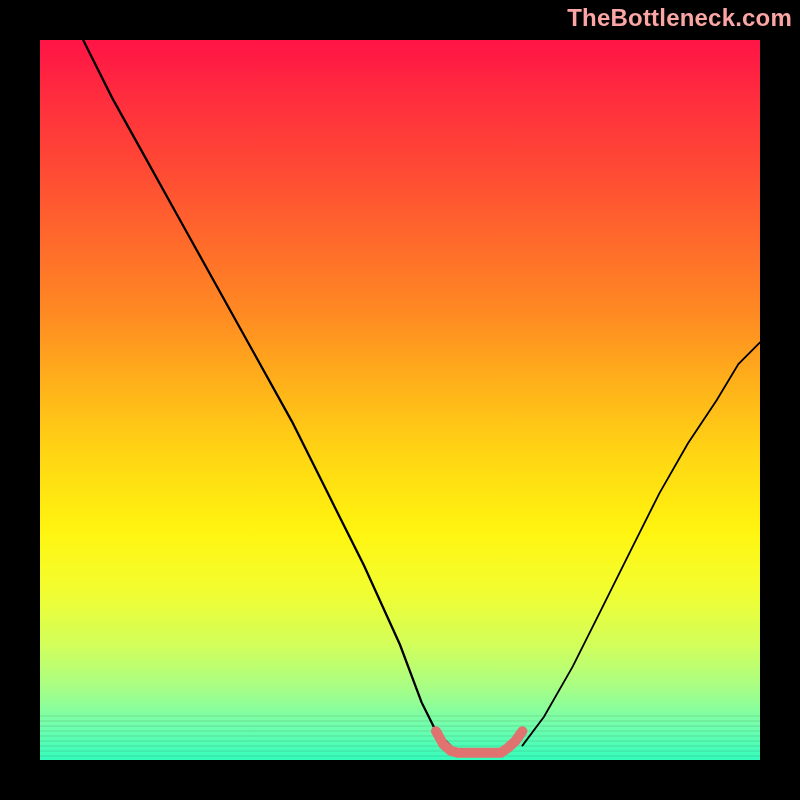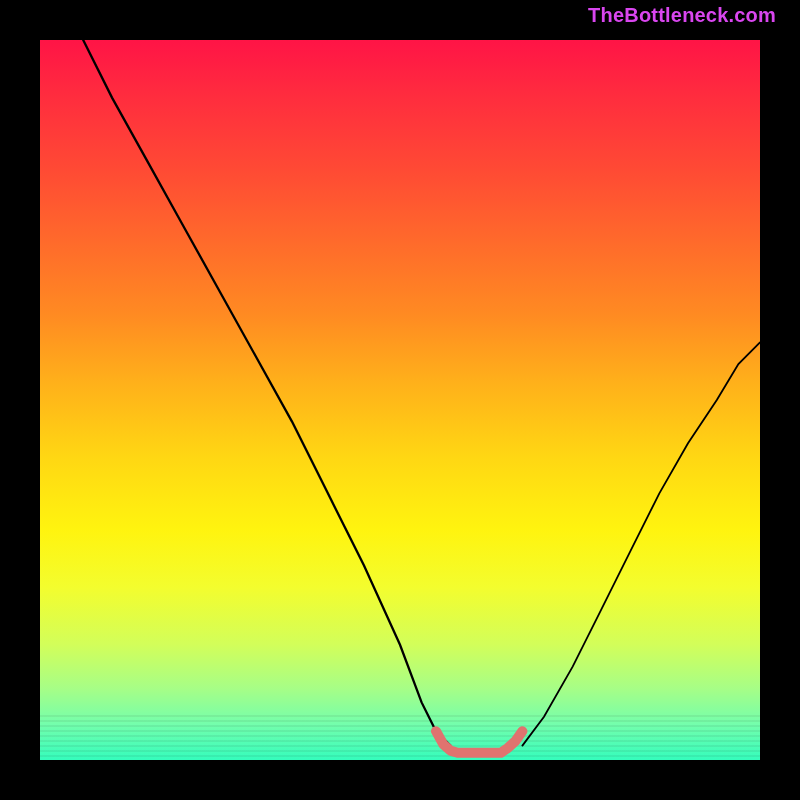--- a/index.html
+++ b/index.html
@@ -13,23 +13,23 @@
   }
   .frame {
     position: relative;
     width: 800px;
     height: 800px;
     background: #000;
   }
   .watermark {
     position: absolute;
     top: 4px;
-    right: 24px;
-    color: #d946ef;
-    font-size: 20px;
+    right: 8px;
+    color: #fca5a5;
+    font-size: 24px;
     font-weight: 600;
     letter-spacing: 0.2px;
     z-index: 5;
   }
   .plot-area {
     position: absolute;
     left: 40px;
     top: 40px;
     width: 720px;
     height: 720px;

